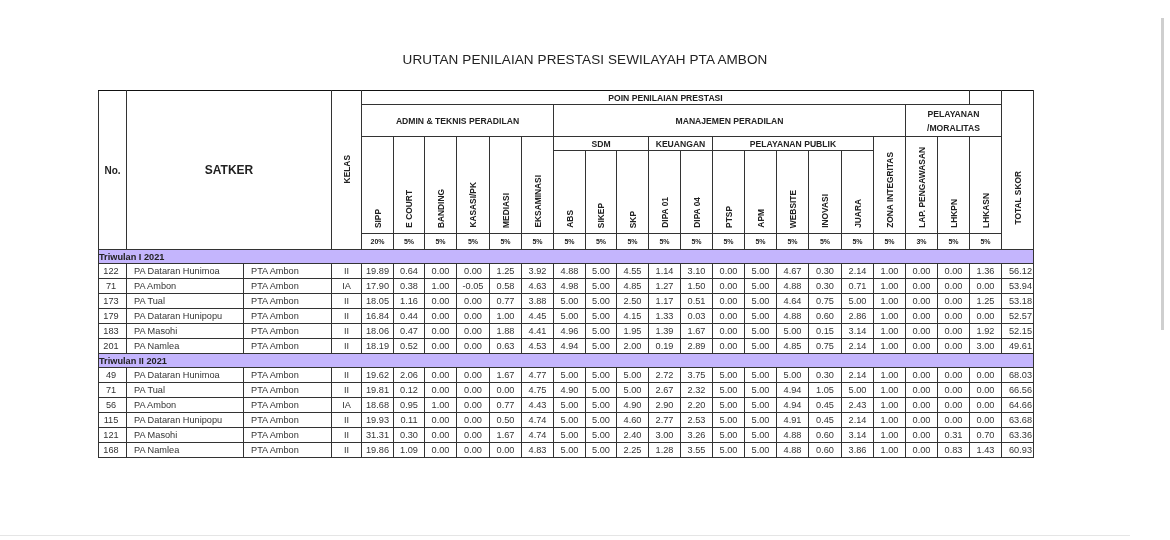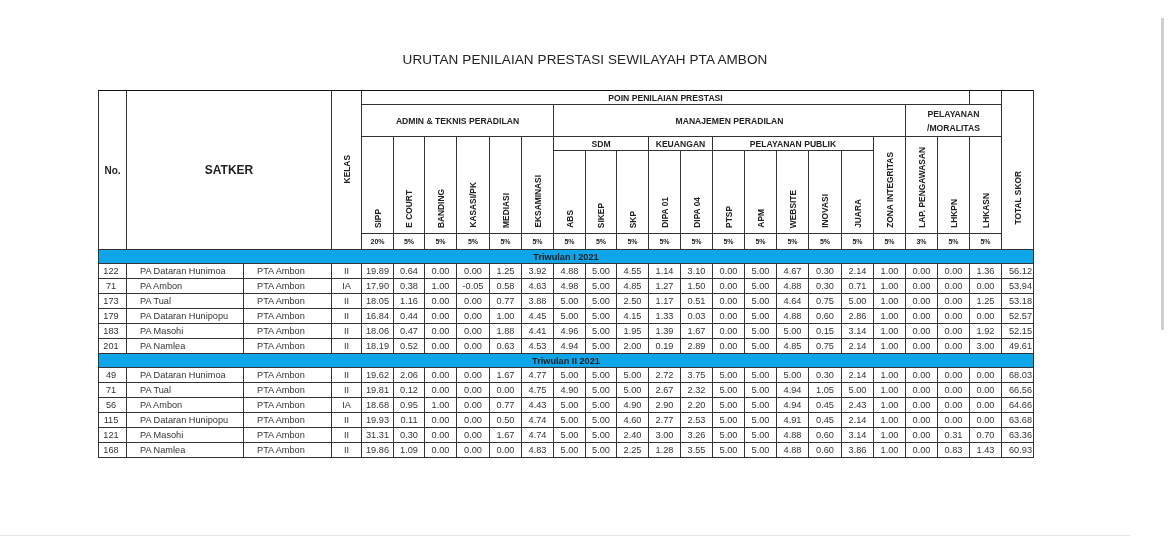--- a/index.html
+++ b/index.html
@@ -21,25 +21,25 @@
   }
   .tbl th { font-weight:bold; font-size:8.6px; color:#222; }
   .outer-top td, .outer-top th { border-top:1.6px solid #111; }
   .vert {
     writing-mode:vertical-rl; transform:rotate(180deg);
     display:inline-block; text-align:left; font-weight:bold; font-size:8.4px;
   }
   .colhead { vertical-align:bottom; text-align:center; padding-bottom:3px !important; }
   .pct { font-size:7px; font-weight:bold; text-align:center; height:15px; }
   .band td {
-    background:#0ea5e9; text-align:center; font-weight:bold; font-size:9.2px; height:13px;
+    background:#c4b5fd; font-weight:bold; font-size:9.2px; height:13px;
   }
   .row td { height:14px; text-align:center; font-size:9.2px; color:#333; }
   .row td.num { text-align:center; padding-right:3px; }
-  .row td.name, .row td.pta { text-align:left; padding-left:13px; }
+  .row td.name, .row td.pta { text-align:left; padding-left:7px; }
   .row td.kelas { text-align:center; }
   .row td.total { text-align:right; padding-right:1px;margin-left:42px; }
   .scrollbar-v {
     position:absolute; left:1161px; top:18px; width:3px; height:312px; background:#cfcfcf;
   }
   .scrollbar-h {
     position:absolute; left:0; top:535px; width:1130px; height:1px; background:#e5e5e5;
   }
 </style>
 </head>

